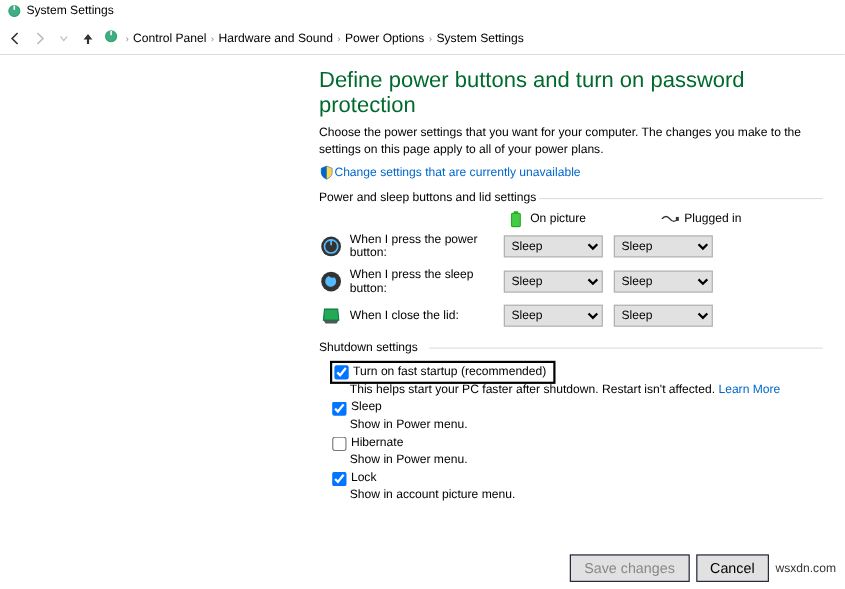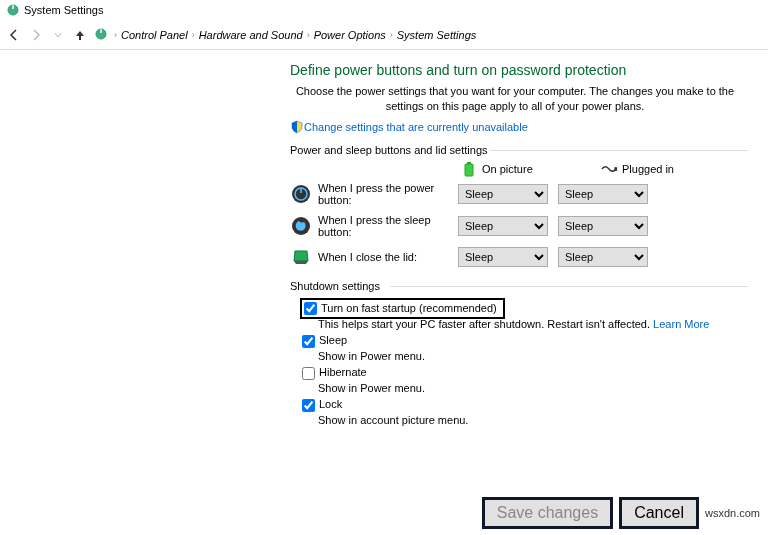--- a/index.html
+++ b/index.html
@@ -4,24 +4,24 @@
   <style>
     * { box-sizing: border-box; margin: 0; padding: 0; }
     body { font-family: "Segoe UI", Tahoma, sans-serif; font-size: 11px; color: #000; background: #fff; width: 768px; height: 535px; overflow: hidden; }
     .titlebar { display: flex; align-items: center; padding: 2px 6px; font-size: 11px; height: 20px; }
     .titlebar .icon { width: 14px; height: 14px; margin-right: 4px; display: inline-flex; align-items: center; justify-content: center; }
     .navbar { display: flex; align-items: center; padding: 4px 6px; height: 30px; border-bottom: 1px solid #ddd; gap: 6px; }
     .nav-arrow { width: 16px; height: 16px; display: inline-flex; align-items: center; justify-content: center; color: #555; cursor: pointer; }
     .nav-arrow.disabled { color: #bbb; cursor: default; }
     .breadcrumb { display: flex; align-items: center; gap: 4px; font-size: 11px; }
     .breadcrumb .sep { color: #888; font-size: 9px; }
-    .breadcrumb .bc-item { cursor: pointer; font-style: italic; }
+    .breadcrumb .bc-item { cursor: pointer; }
     .content { padding: 12px 20px 12px 290px; }
-    .heading { color: #006a2e; font-size: 14px; margin-bottom: 6px; }
-    .desc { font-size: 11px; margin-bottom: 6px; max-width: 450px; line-height: 1.35; text-align: center; }
+    .heading { color: #006a2e; font-size: 20px; margin-bottom: 6px; }
+    .desc { font-size: 11px; margin-bottom: 6px; max-width: 450px; line-height: 1.35; }
     .shield-row { display: flex; align-items: center; gap: 0; margin-bottom: 10px; }
     .shield-row .link { color: #0066cc; cursor: pointer; }
     .shield-icon { width: 14px; height: 14px; display: inline-flex; align-items: center; justify-content: center; }
     .group-label { font-size: 11px; margin-bottom: 6px; position: relative; }
     .group-label::after { content: ""; position: absolute; top: 50%; left: 200px; right: 0; border-top: 1px solid #ddd; }
     .col-headers { display: flex; margin-left: 170px; margin-bottom: 6px; gap: 40px; }
     .col-headers .col { display: flex; align-items: center; gap: 4px; width: 100px; }
     .col-headers .col .ci { width: 18px; height: 14px; display: inline-flex; align-items: center; justify-content: center; }
     .setting-row { display: flex; align-items: center; margin-bottom: 8px; }
     .setting-row .row-icon { width: 22px; height: 22px; margin-right: 6px; display: inline-flex; align-items: center; justify-content: center; }
@@ -31,21 +31,21 @@
     .shutdown-label { font-size: 11px; position: relative; margin-bottom: 6px; }
     .shutdown-label::after { content: ""; position: absolute; top: 50%; left: 100px; right: 0; border-top: 1px solid #ddd; }
     .cb-row { display: flex; align-items: flex-start; margin-bottom: 2px; padding-left: 12px; }
     .cb-row input { margin-right: 4px; margin-top: 1px; }
     .cb-row .cb-label { font-size: 11px; font-weight: normal; }
     .cb-sub { font-size: 11px; padding-left: 28px; margin-bottom: 4px; }
     .cb-sub .link { color: #0066cc; cursor: pointer; }
     .highlight-box { border: 2px solid #000000; display: inline-flex; align-items: center; padding: 2px 6px 2px 0; margin-left: 10px; margin-bottom: -1px; }
     .highlight-box input { margin: 0 4px 0 2px; }
     .footer { position: absolute; bottom: 6px; right: 8px; display: flex; gap: 6px; align-items: center; }
-    .btn { font-size: 16px; padding: 4px 12px; border: 3px solid #0f172a; background: #e1e1e1; cursor: pointer; }
+    .btn { font-size: 13px; padding: 4px 12px; border: 1px solid #0f172a; background: #e1e1e1; cursor: pointer; }
     .btn:disabled { color: #888; cursor: default; }
     .watermark { font-size: 11px; color: #333; margin-left: 0; }
   </style>
 </head>
 <body>
 
 <div class="titlebar">
   <span class="icon">
     <svg width="14" height="14" viewBox="0 0 14 14">
         <circle cx="7" cy="7" r="5" fill="#4a8" stroke="#2a6" stroke-width="1"></circle>

